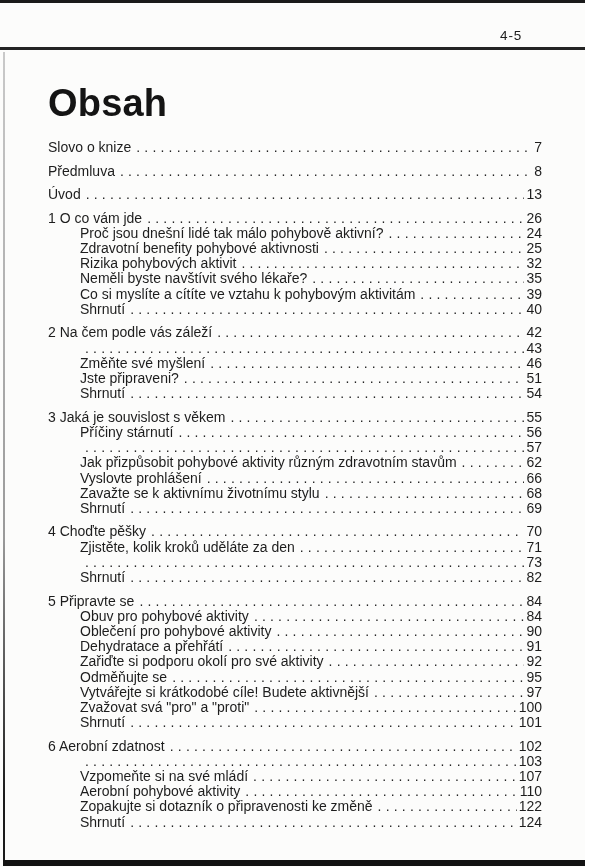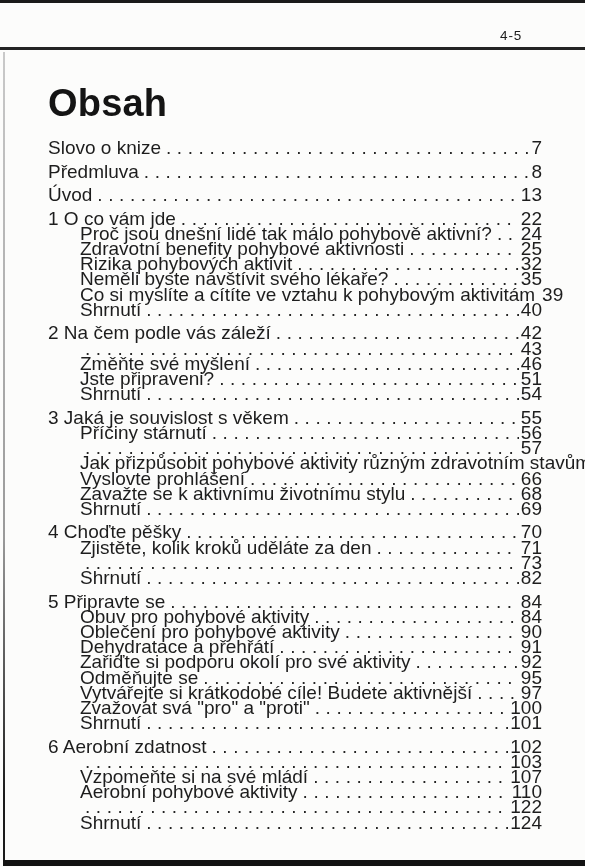--- a/index.html
+++ b/index.html
@@ -43,21 +43,21 @@
     width: 589px; height: 3px; background: #242424;
   }
   .content {
     position: absolute; top: 84px; left: 48px; right: 43px;
   }
   .title {
     margin: 0 0 18px 0;
     font-size: 38px; font-weight: bold; color: #141414;
     letter-spacing: 0.2px; line-height: 1;
   }
-  .toc { font-size: 19px; }
+  .toc { font-size: 14px; }
   .toc-row {
     display: flex;
     align-items: baseline;
     height: 15.2px;
     line-height: 15.2px;
     white-space: nowrap;
   }
   .toc-row.group-start { margin-top: 8.4px; }
   .toc-row.lvl1 { padding-left: 32px; }
   .toc-label { flex: 0 0 auto; }
@@ -96,21 +96,21 @@
           <span class="toc-page">8</span>
         </div>
         <div class="toc-row lvl0 group-start">
           <span class="toc-label">Úvod</span>
           <span class="toc-dots">. . . . . . . . . . . . . . . . . . . . . . . . . . . . . . . . . . . . . . . . . . . . . . . . . . . . . . . . . . . . . . . . . . . . . . . . . . . . . . . . . . . . . . . . . . . . . . . . . . . . . . . . . . . . . . . . . . . . . . . . . . . . . . . . . . </span>
           <span class="toc-page">13</span>
         </div>
         <div class="toc-row lvl0 group-start">
           <span class="toc-label">1 O co vám jde</span>
           <span class="toc-dots">. . . . . . . . . . . . . . . . . . . . . . . . . . . . . . . . . . . . . . . . . . . . . . . . . . . . . . . . . . . . . . . . . . . . . . . . . . . . . . . . . . . . . . . . . . . . . . . . . . . . . . . . . . . . . . . . . . . . . . . . . . . . . . . . . . </span>
-          <span class="toc-page">22</span>
+          <span class="toc-page">26</span>
         </div>
         <div class="toc-row lvl1">
           <span class="toc-label">Proč jsou dnešní lidé tak málo pohybově aktivní?</span>
           <span class="toc-dots">. . . . . . . . . . . . . . . . . . . . . . . . . . . . . . . . . . . . . . . . . . . . . . . . . . . . . . . . . . . . . . . . . . . . . . . . . . . . . . . . . . . . . . . . . . . . . . . . . . . . . . . . . . . . . . . . . . . . . . . . . . . . . . . . . . </span>
           <span class="toc-page">24</span>
         </div>
         <div class="toc-row lvl1">
           <span class="toc-label">Zdravotní benefity pohybové aktivnosti</span>
           <span class="toc-dots">. . . . . . . . . . . . . . . . . . . . . . . . . . . . . . . . . . . . . . . . . . . . . . . . . . . . . . . . . . . . . . . . . . . . . . . . . . . . . . . . . . . . . . . . . . . . . . . . . . . . . . . . . . . . . . . . . . . . . . . . . . . . . . . . . . </span>
           <span class="toc-page">25</span>
@@ -270,20 +270,21 @@
           <span class="toc-label">Vzpomeňte si na své mládí</span>
           <span class="toc-dots">. . . . . . . . . . . . . . . . . . . . . . . . . . . . . . . . . . . . . . . . . . . . . . . . . . . . . . . . . . . . . . . . . . . . . . . . . . . . . . . . . . . . . . . . . . . . . . . . . . . . . . . . . . . . . . . . . . . . . . . . . . . . . . . . . . </span>
           <span class="toc-page">107</span>
         </div>
         <div class="toc-row lvl1">
           <span class="toc-label">Aerobní pohybové aktivity</span>
           <span class="toc-dots">. . . . . . . . . . . . . . . . . . . . . . . . . . . . . . . . . . . . . . . . . . . . . . . . . . . . . . . . . . . . . . . . . . . . . . . . . . . . . . . . . . . . . . . . . . . . . . . . . . . . . . . . . . . . . . . . . . . . . . . . . . . . . . . . . . </span>
           <span class="toc-page">110</span>
         </div>
         <div class="toc-row lvl1">
+          <span class="toc-label">Zopakujte si dotazník o připravenosti ke změně</span>
           <span class="toc-dots">. . . . . . . . . . . . . . . . . . . . . . . . . . . . . . . . . . . . . . . . . . . . . . . . . . . . . . . . . . . . . . . . . . . . . . . . . . . . . . . . . . . . . . . . . . . . . . . . . . . . . . . . . . . . . . . . . . . . . . . . . . . . . . . . . . </span>
           <span class="toc-page">122</span>
         </div>
         <div class="toc-row lvl1">
           <span class="toc-label">Shrnutí</span>
           <span class="toc-dots">. . . . . . . . . . . . . . . . . . . . . . . . . . . . . . . . . . . . . . . . . . . . . . . . . . . . . . . . . . . . . . . . . . . . . . . . . . . . . . . . . . . . . . . . . . . . . . . . . . . . . . . . . . . . . . . . . . . . . . . . . . . . . . . . . . </span>
           <span class="toc-page">124</span>
         </div>
       </div>
   </div>

